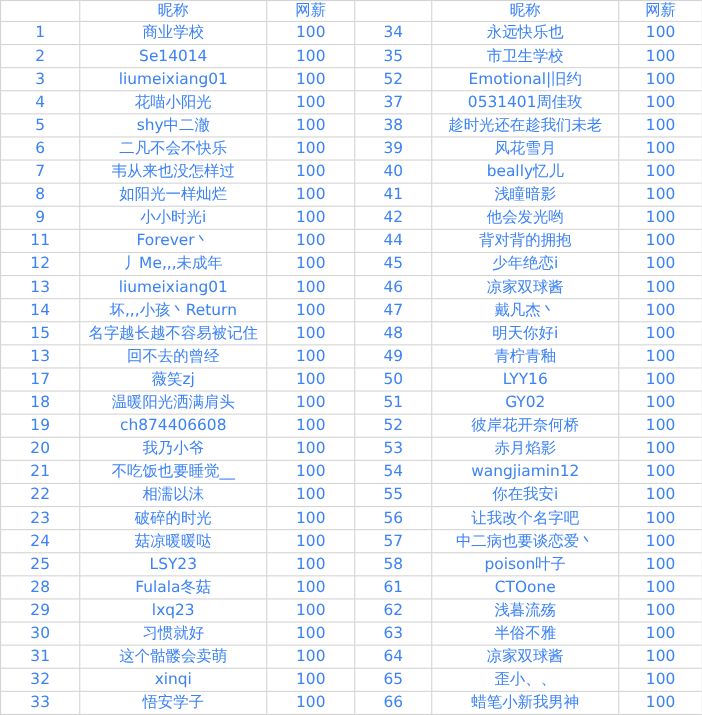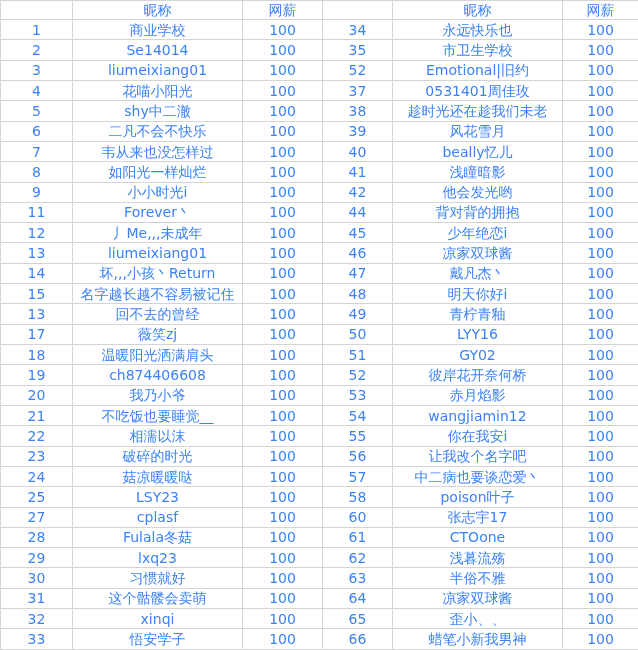--- a/index.html
+++ b/index.html
@@ -250,28 +250,20 @@
         </tr>
         <tr>
           <td>25</td>
           <td>LSY23</td>
           <td>100</td>
           <td>58</td>
           <td>poison叶子</td>
           <td>100</td>
         </tr>
         <tr>
-          <td>27</td>
-          <td>cplasf</td>
-          <td>100</td>
-          <td>60</td>
-          <td>张志宇17</td>
-          <td>100</td>
-        </tr>
-        <tr>
           <td>28</td>
           <td>Fulala冬菇</td>
           <td>100</td>
           <td>61</td>
           <td>CTOone</td>
           <td>100</td>
         </tr>
         <tr>
           <td>29</td>
           <td>lxq23</td>

